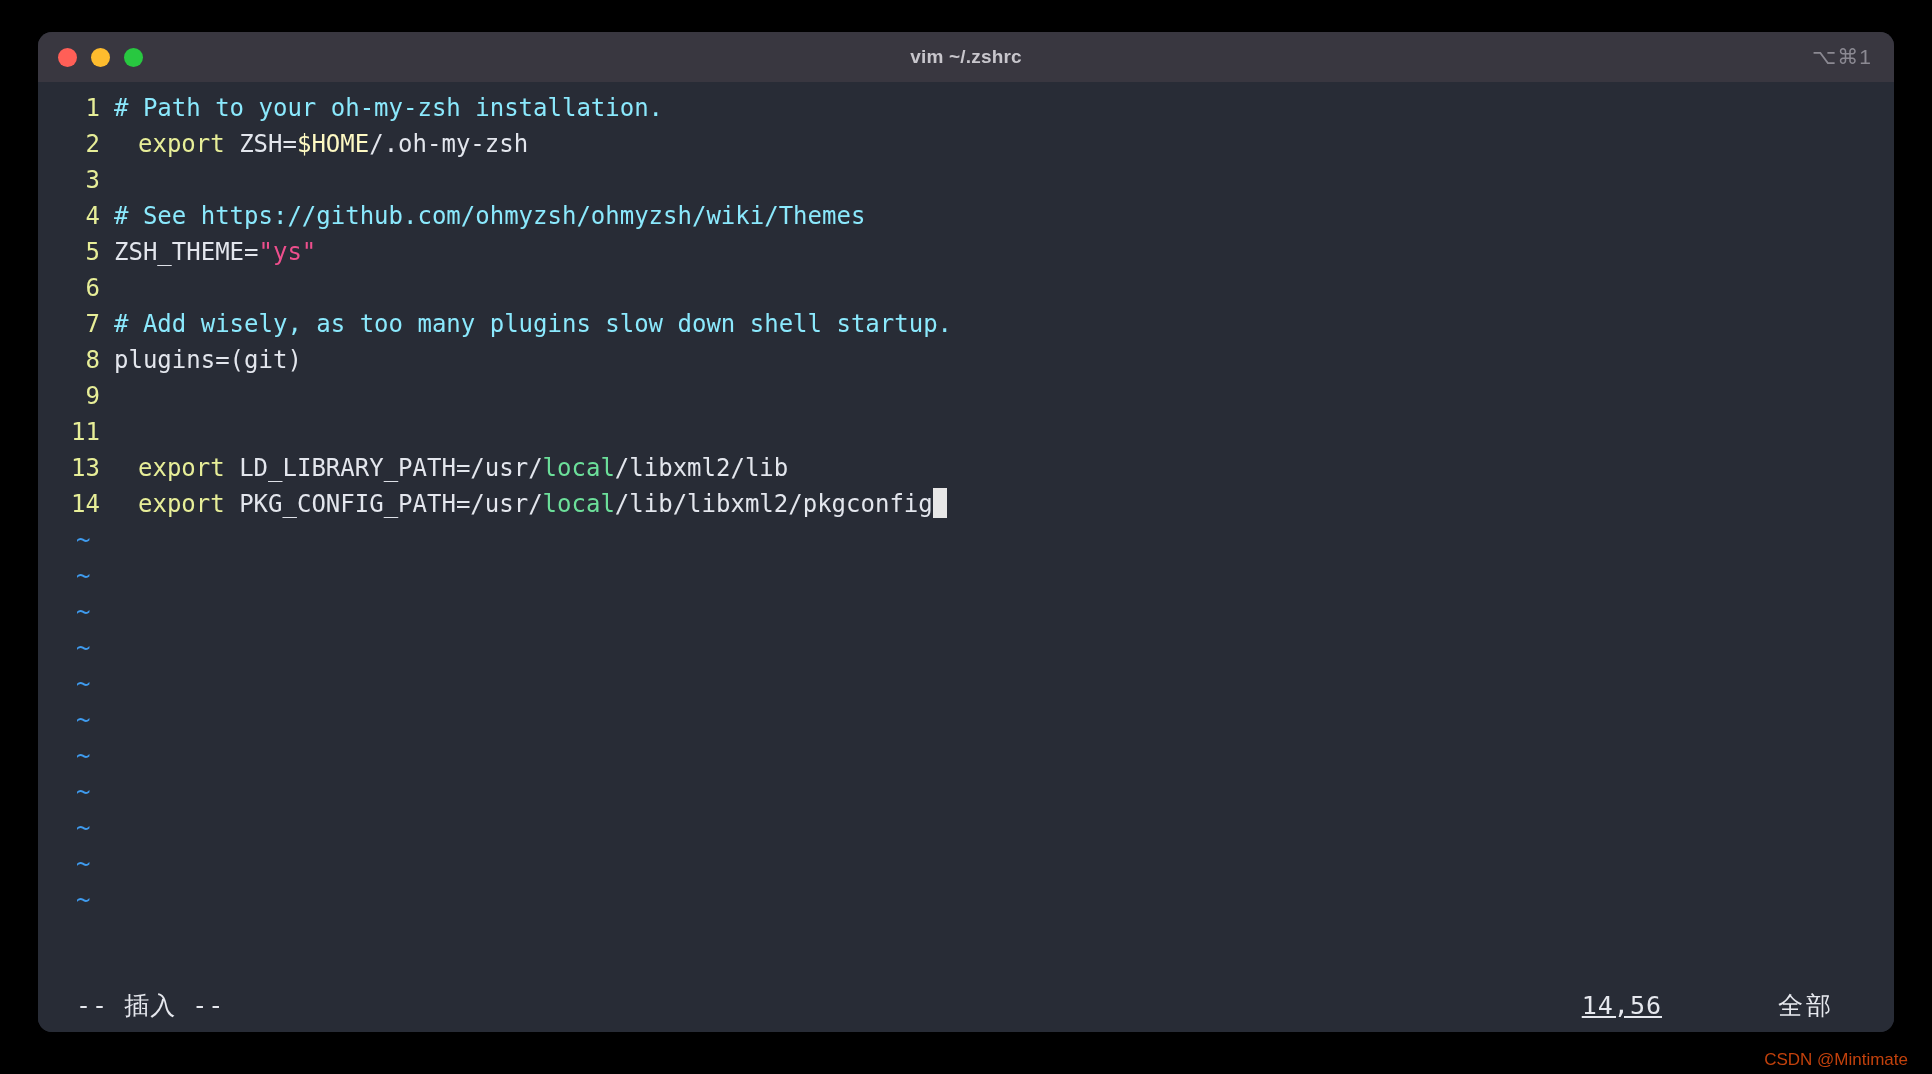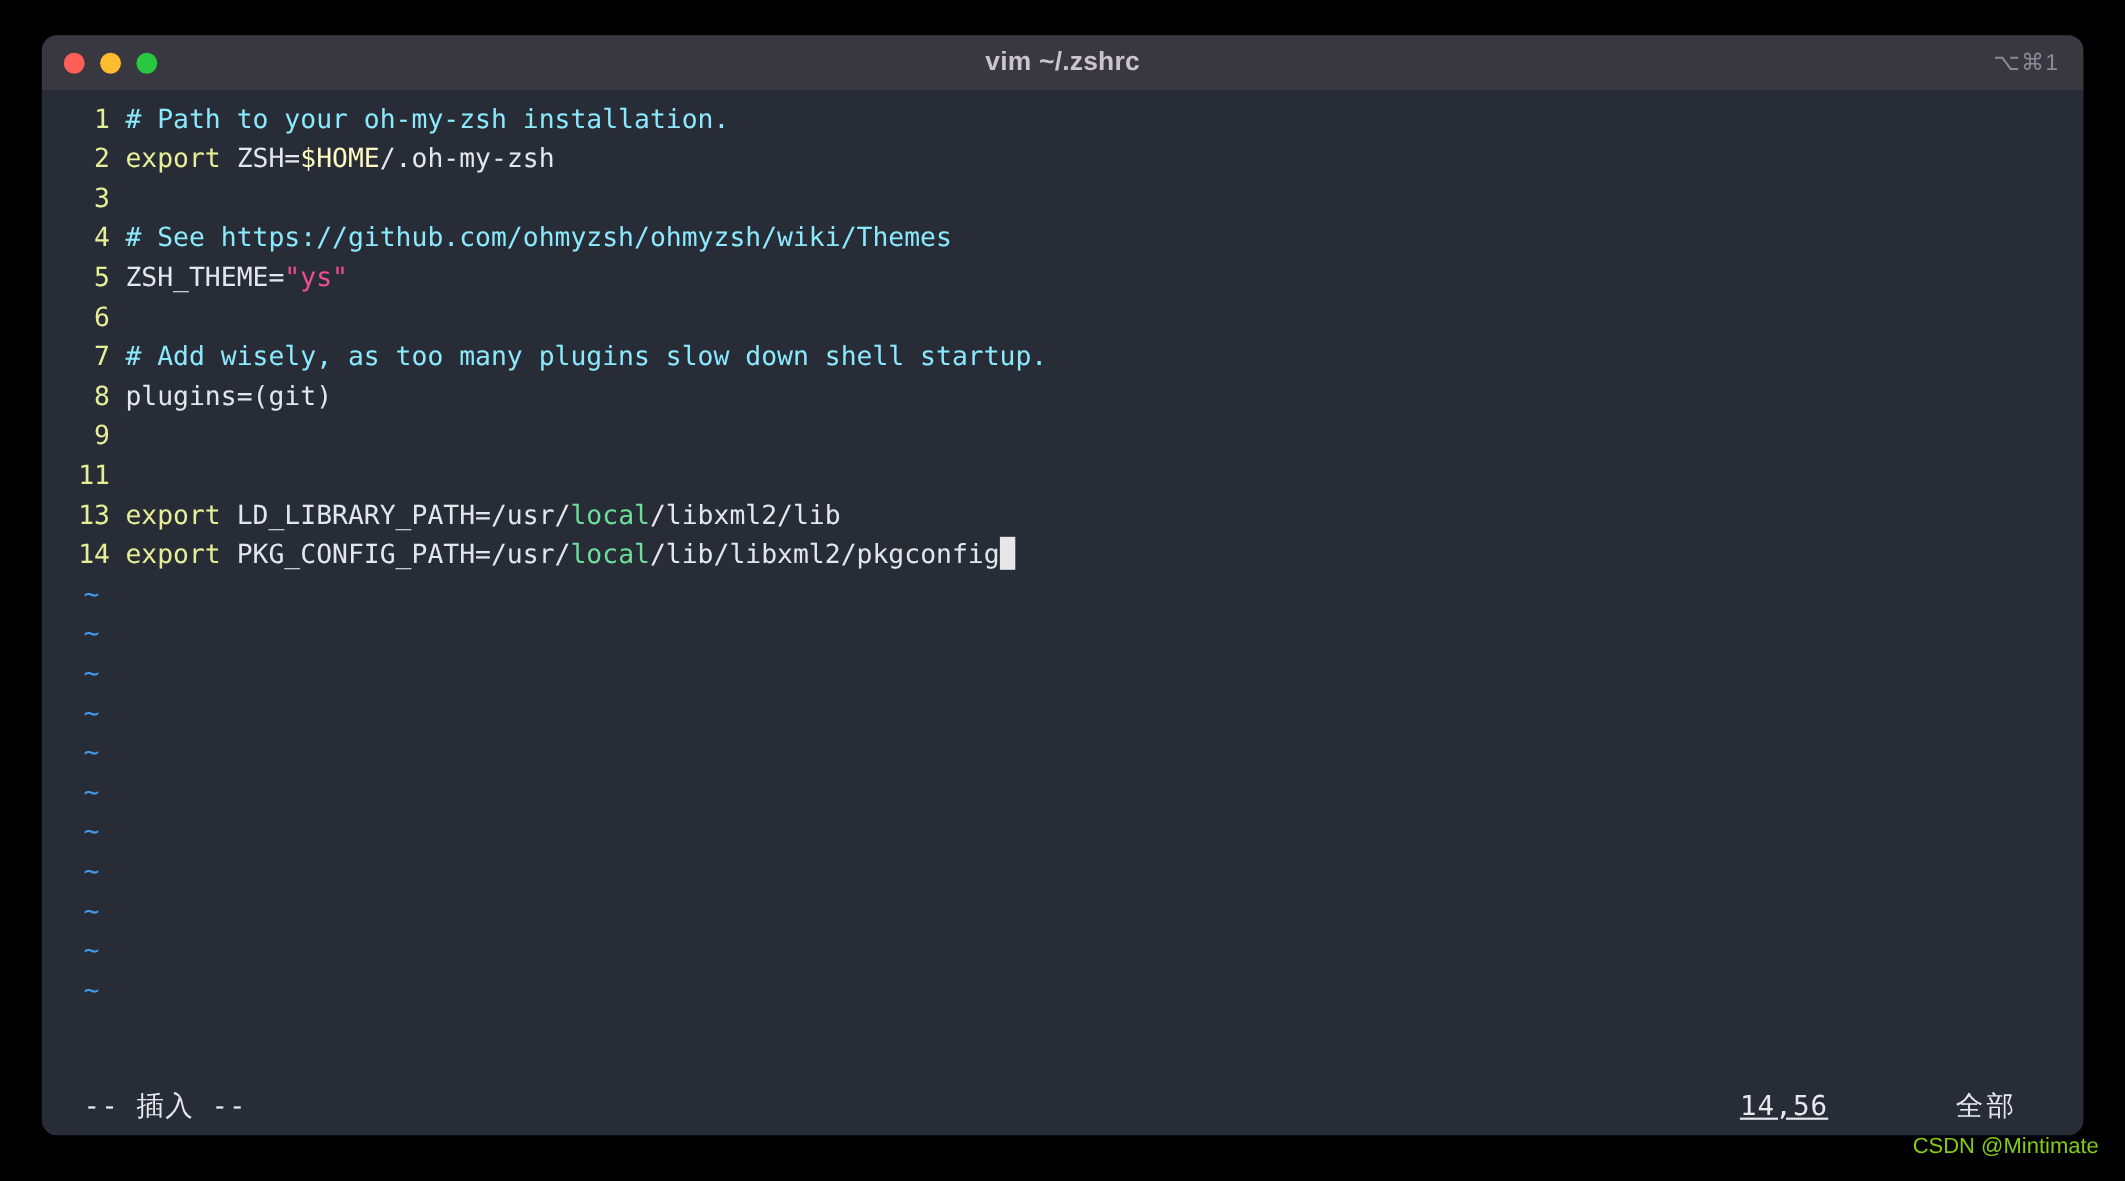--- a/index.html
+++ b/index.html
@@ -60,21 +60,21 @@
     border-radius: 50%;
     display: block;
   }
   .dot.close  { background: #ff5f57; }
   .dot.min    { background: #febc2e; }
   .dot.max    { background: #28c840; }
 
   .window-title {
     font-family: "Liberation Sans", sans-serif;
     font-weight: bold;
-    font-size: 24px;
+    font-size: 19px;
     color: #c8c6cc;
     letter-spacing: 0.2px;
     user-select: none;
   }
 
   .shortcut-hint {
     position: absolute;
     right: 22px;
     top: 0;
     height: 50px;
@@ -139,21 +139,21 @@
     min-width: 76px;
     text-align: left;
     padding-left: 38px;
     box-sizing: border-box;
     color: #3f9bee;
     user-select: none;
   }
 
   
   .c-comment  { color: #8be9fd; }
-  .c-keyword  { color: #e7ee98; }
+  .c-keyword  { color: #e7ee98; margin-left: 24px; }
   .c-var      { color: #fef9c3; }
   .c-string   { color: #ee4f8d; }
   .c-dir      { color: #6cdf9a; }
   .c-plain    { color: #e3e6ed; }
 
   .cursor {
     display: inline-block;
     width: 14px;
     height: 30px;
     background: #e7e7e7;
@@ -178,24 +178,24 @@
   }
   .status-mode { flex: none; letter-spacing: 1px; }
   .status-spacer { flex: 1 1 auto; }
   .status-pos { flex: none; margin-right: 116px; letter-spacing: 1px; text-decoration: underline; }
   .status-scroll { flex: none; margin-right: 46px; letter-spacing: 3px; }
 
   
   .watermark {
     position: absolute;
     right: 24px;
-    bottom: 20px;
+    bottom: 4px;
     font-family: "Liberation Sans", sans-serif;
-    font-size: 20px;
-    color: #84cc16;
+    font-size: 17px;
+    color: #c2410c;
     user-select: none;
   }
 </style>
 </head>
 <body>
 
 <div id="root">
 
   <div class="window">
 

